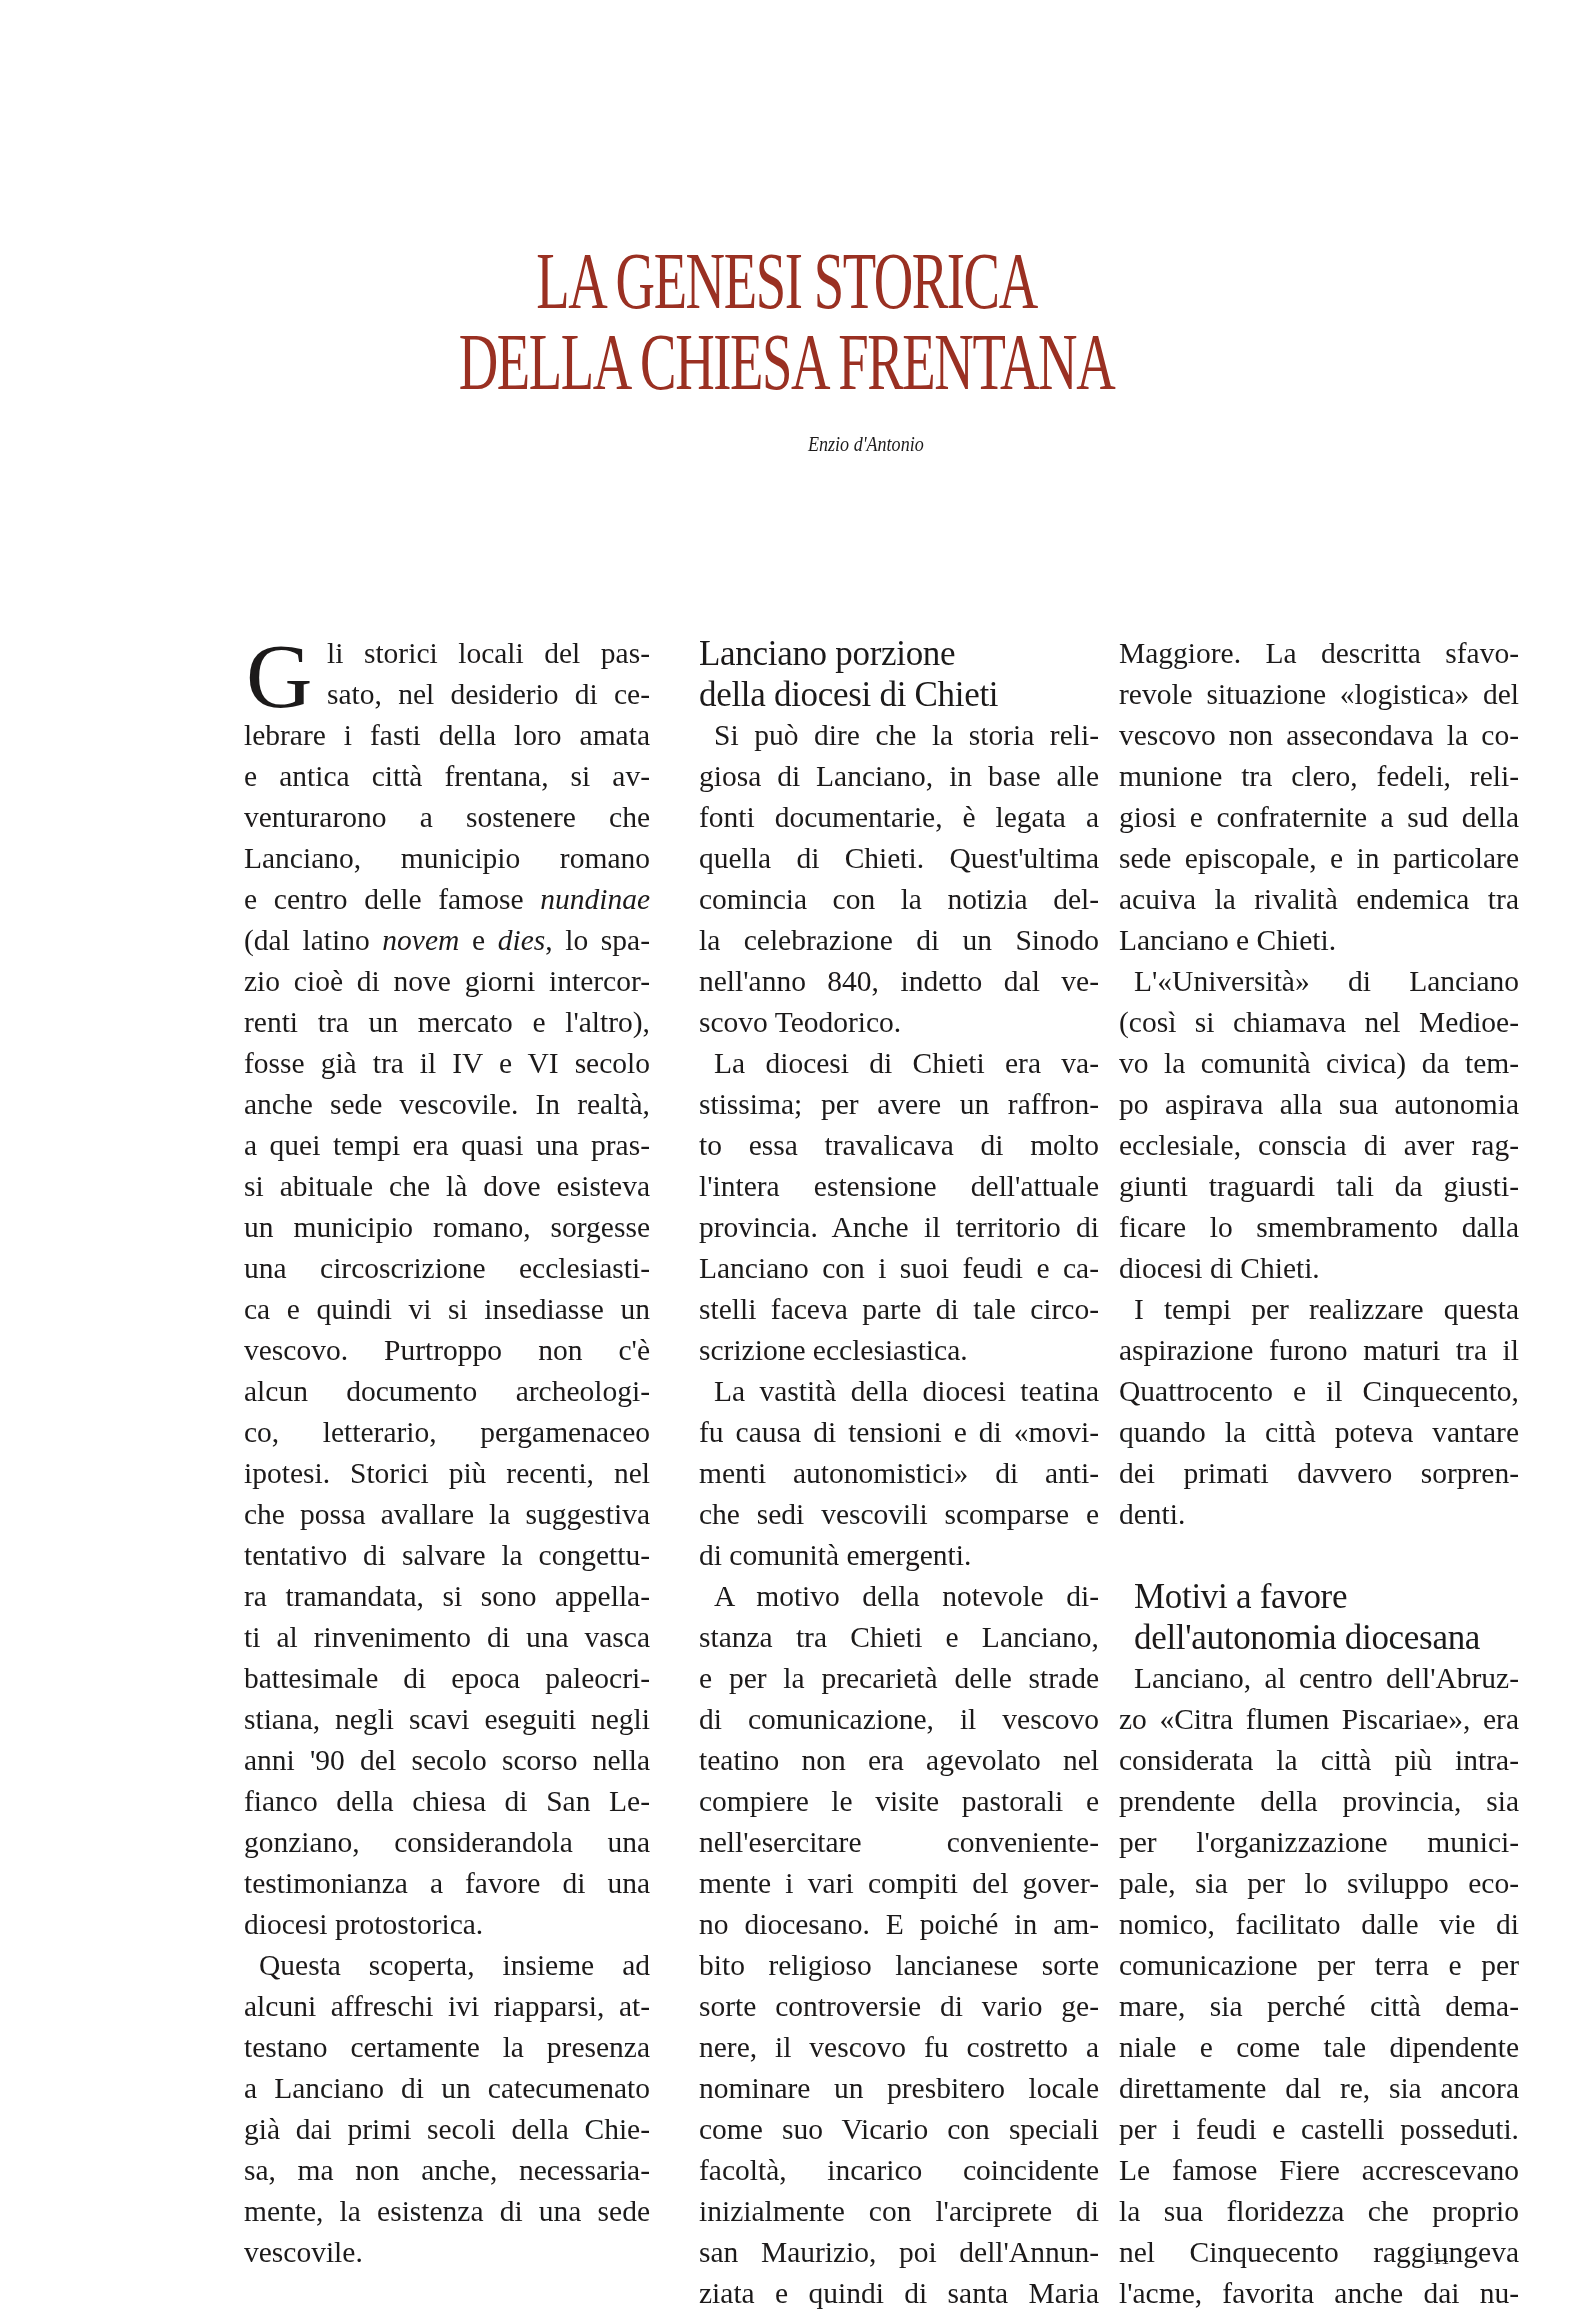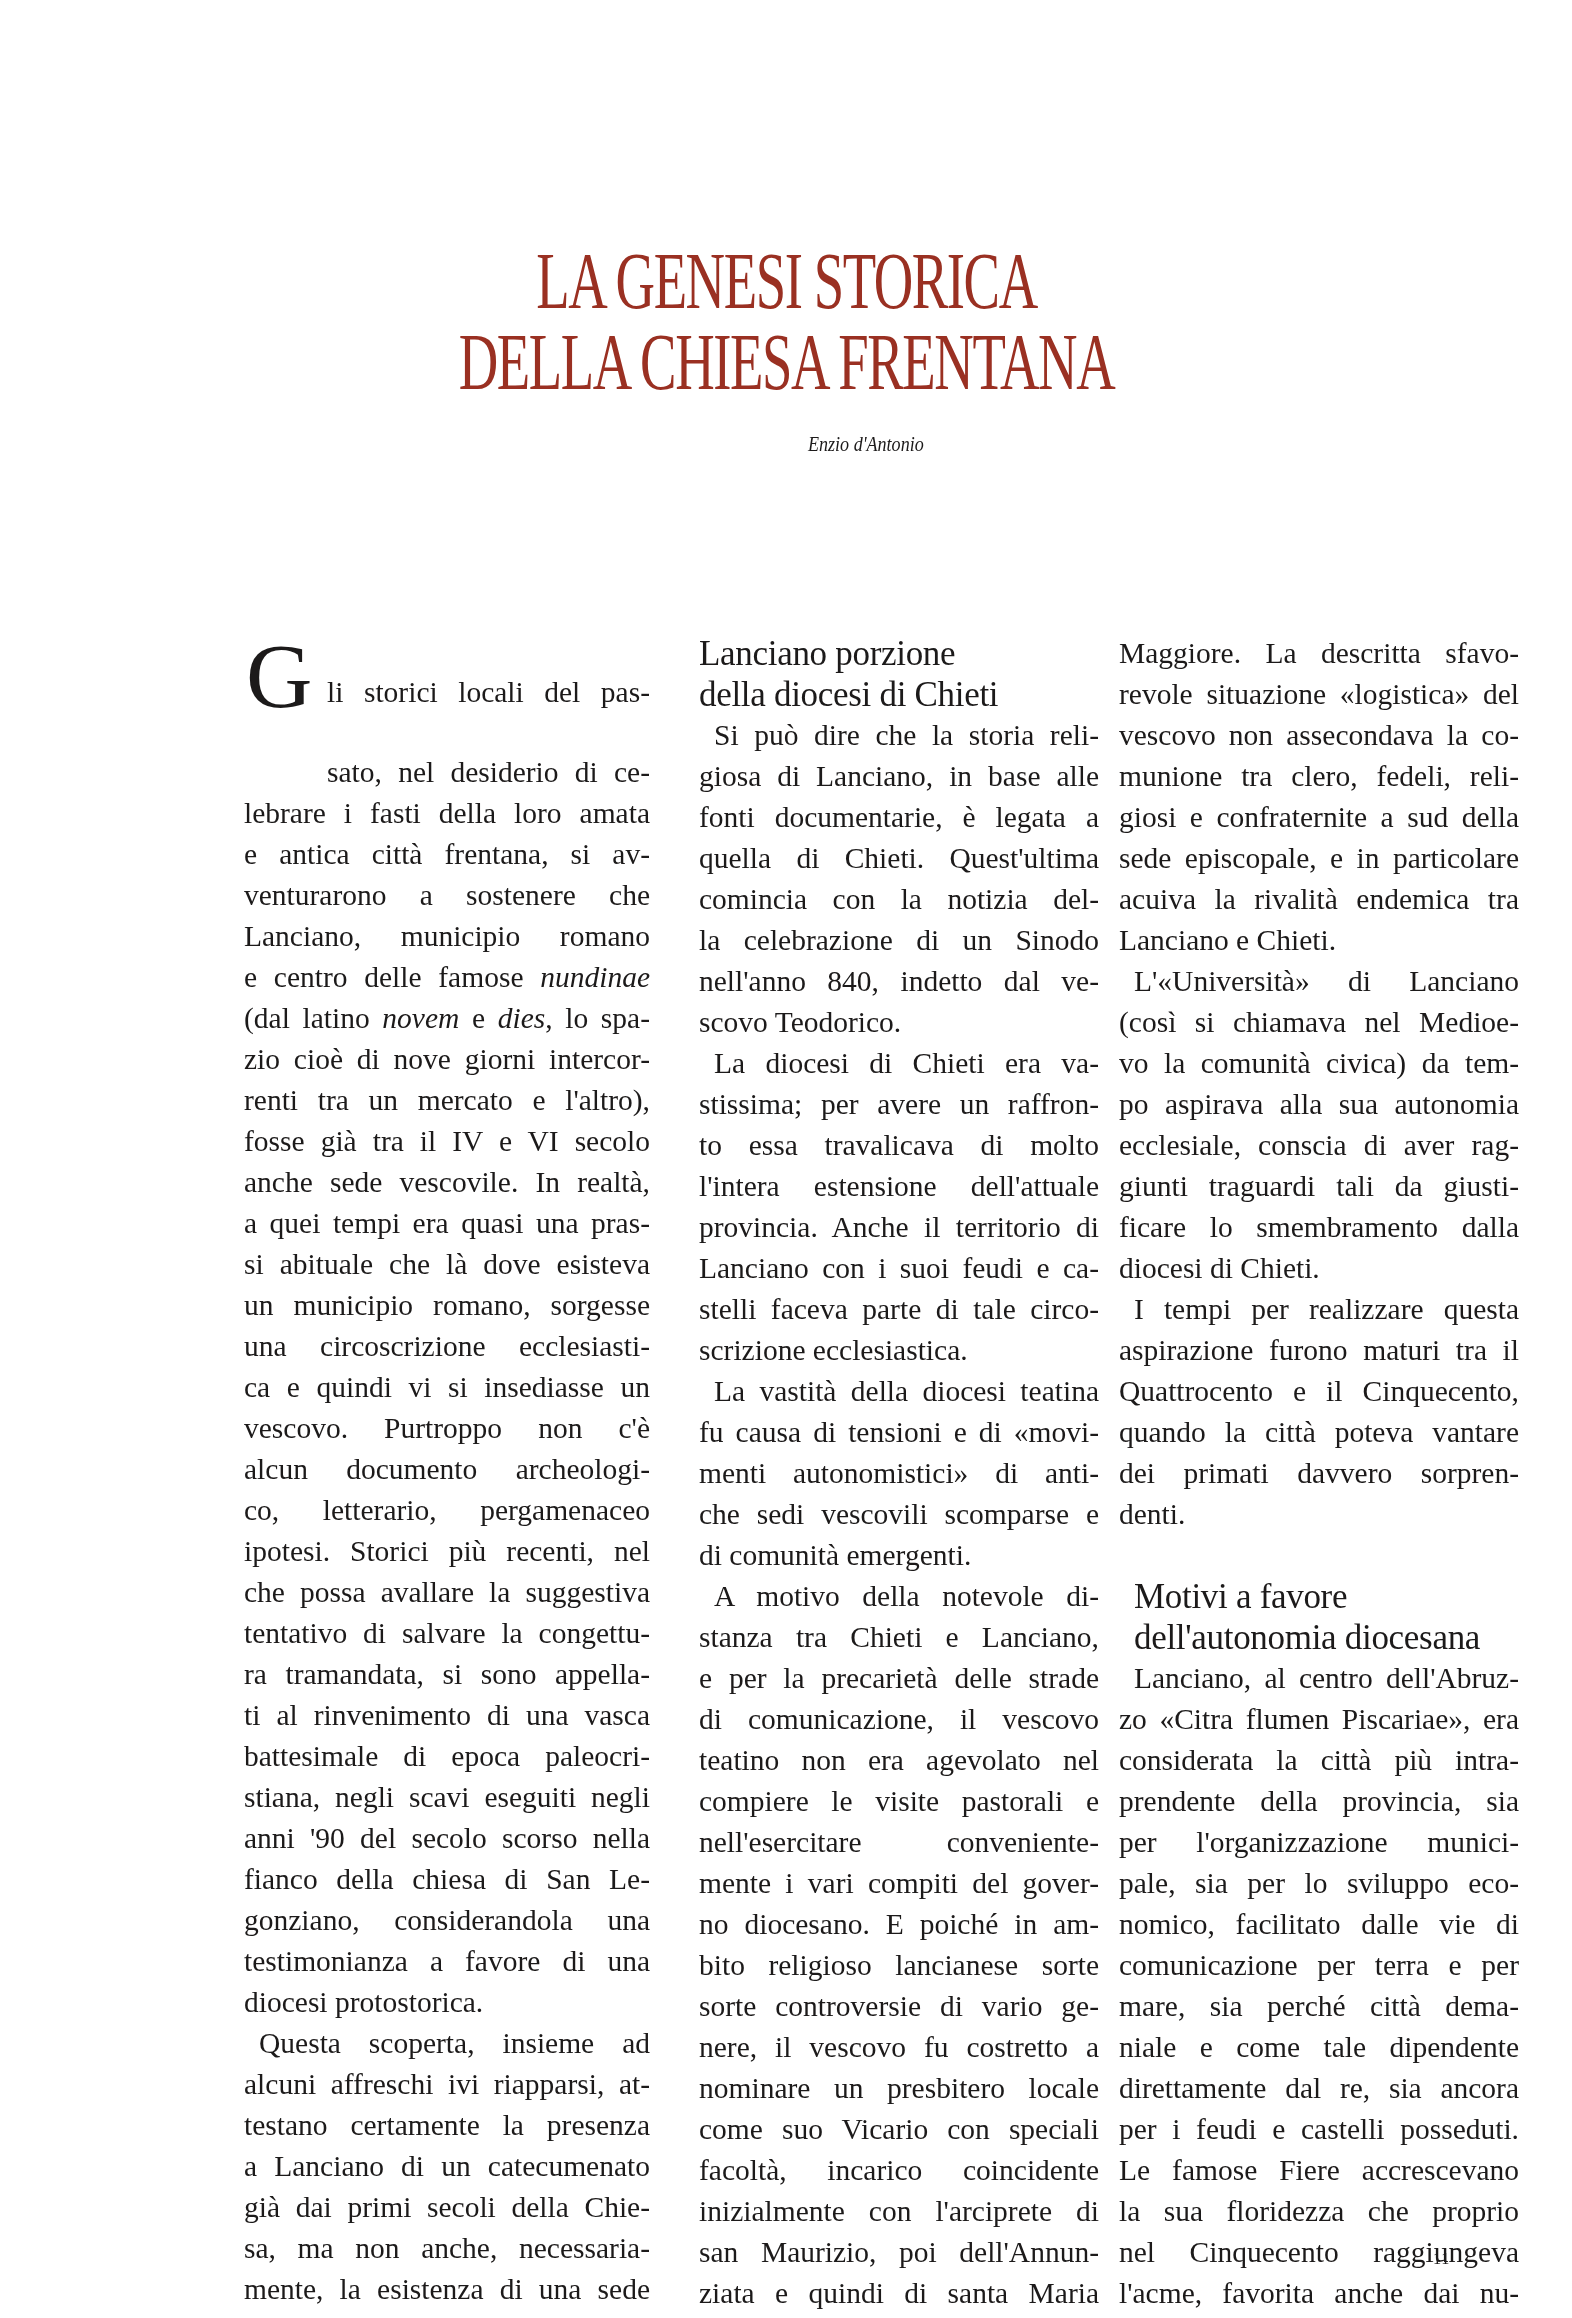--- a/index.html
+++ b/index.html
@@ -68,21 +68,20 @@
       overflow: visible;
     }
     .line.last {
       text-align-last: left;
     }
     .line.indent {
       padding-left: 15px;
     }
     .col1 .line.dropped {
       padding-left: 83px;
-      margin-top: 39px;
     }
     .dropcap {
       position: absolute;
       left: 2px;
       top: 6.8px;
       font-size: 92px;
       line-height: 73px;
       color: #1c1a1a;
       font-family: "Liberation Serif", serif;
     }

